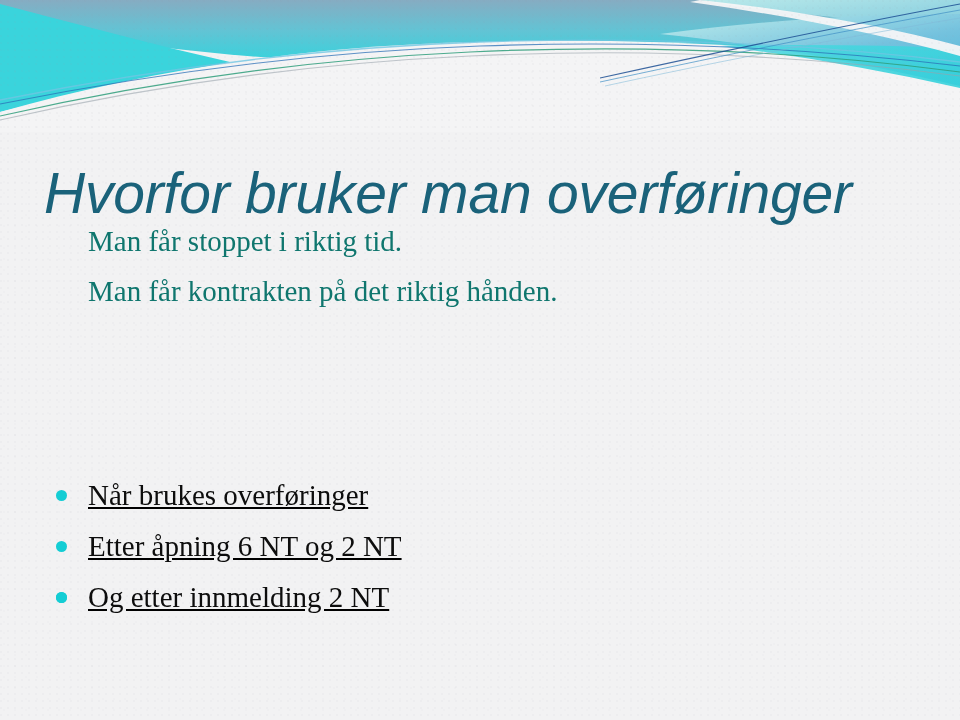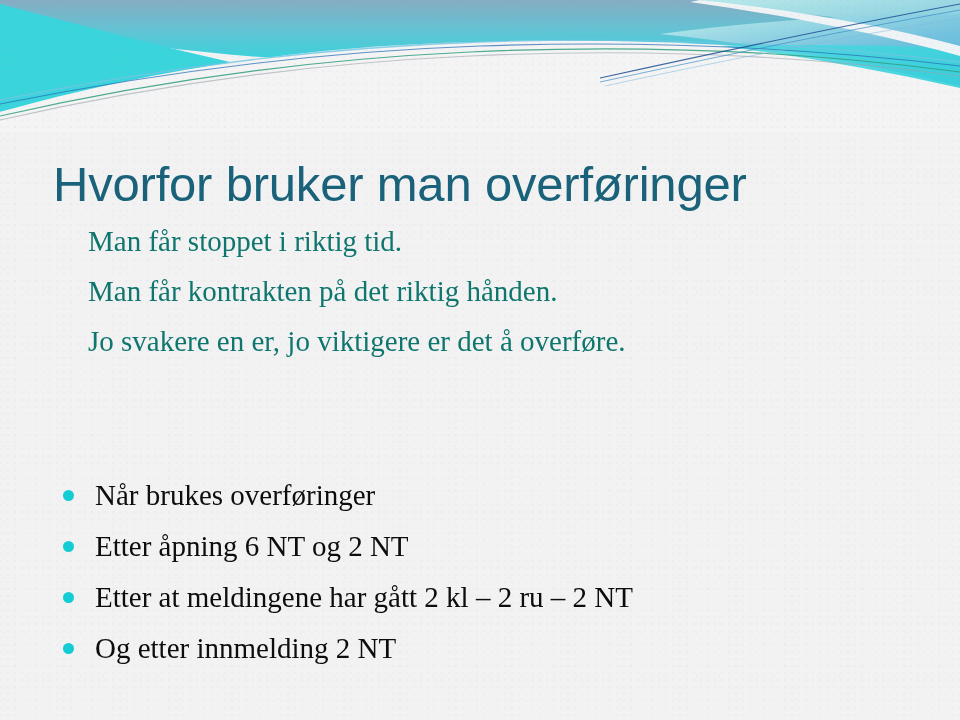--- a/index.html
+++ b/index.html
@@ -42,55 +42,57 @@
     opacity: 0.55;
     background-image:
       radial-gradient(circle at 1px 1px, rgba(150,150,165,0.16) 0.6px, transparent 0.9px),
       radial-gradient(circle at 4px 6px, rgba(150,150,165,0.11) 0.6px, transparent 0.9px);
     background-size: 7px 7px, 11px 11px;
   }
 
   
   #title {
     position: absolute;
-    left: 53px;
+    left: 44px;
     top: 126px;
     width: 880px;
     font-family: "Liberation Sans", "DejaVu Sans", sans-serif;
-    font-size: 49px;
+    font-size: 57px;
     font-weight: 400;
     line-height: 1.04;
     letter-spacing: -0.2px;
     color: #1a627a;
     white-space: nowrap;
+    font-style: italic;
   }
 
   
   #intro-block {
     position: absolute;
     left: 88px;
     top: 216px;
     width: 830px;
   }
   .intro-line {
     font-size: 29px;
     line-height: 50px;
     color: #0f766e;
     white-space: nowrap;
   }
 
   
   #bullet-list {
     position: absolute;
-    left: 63px;
+    left: 56px;
     top: 470px;
     width: 880px;
     list-style: none;
     margin: 0;
     padding: 0;
+    text-decoration: underline;
   }
   .bullet-item {
     position: relative;
     padding-left: 32px;
     font-size: 29px;
     line-height: 51px;
     color: #0d0d0d;
     white-space: nowrap;
   }
   .bullet-dot {
@@ -186,35 +188,33 @@
     </svg>
   </div>
 
   <div id="noise-overlay"></div>
 
   <h1 id="title">Hvorfor bruker man overføringer</h1>
 
   <div id="intro-block">
     <div class="intro-line">Man får stoppet i riktig tid.</div>
     <div class="intro-line">Man får kontrakten på det riktig hånden.</div>
-    <div class="intro-line">Jo svakere en er, jo viktigere er det å overføre.</div>
   </div>
 
   <ul id="bullet-list">
     <li class="bullet-item">
       <span class="bullet-dot"></span>
       <span class="bullet-text">Når brukes overføringer</span>
     </li>
     <li class="bullet-item">
       <span class="bullet-dot"></span>
       <span class="bullet-text">Etter åpning 6 NT og 2 NT</span>
     </li>
     <li class="bullet-item">
       <span class="bullet-dot"></span>
-      <span class="bullet-text">Etter at meldingene har gått 2 kl – 2 ru – 2 NT</span>
     </li>
     <li class="bullet-item">
       <span class="bullet-dot"></span>
       <span class="bullet-text">Og etter innmelding 2 NT</span>
     </li>
   </ul>
 
 </div>
 
 </body></html>

